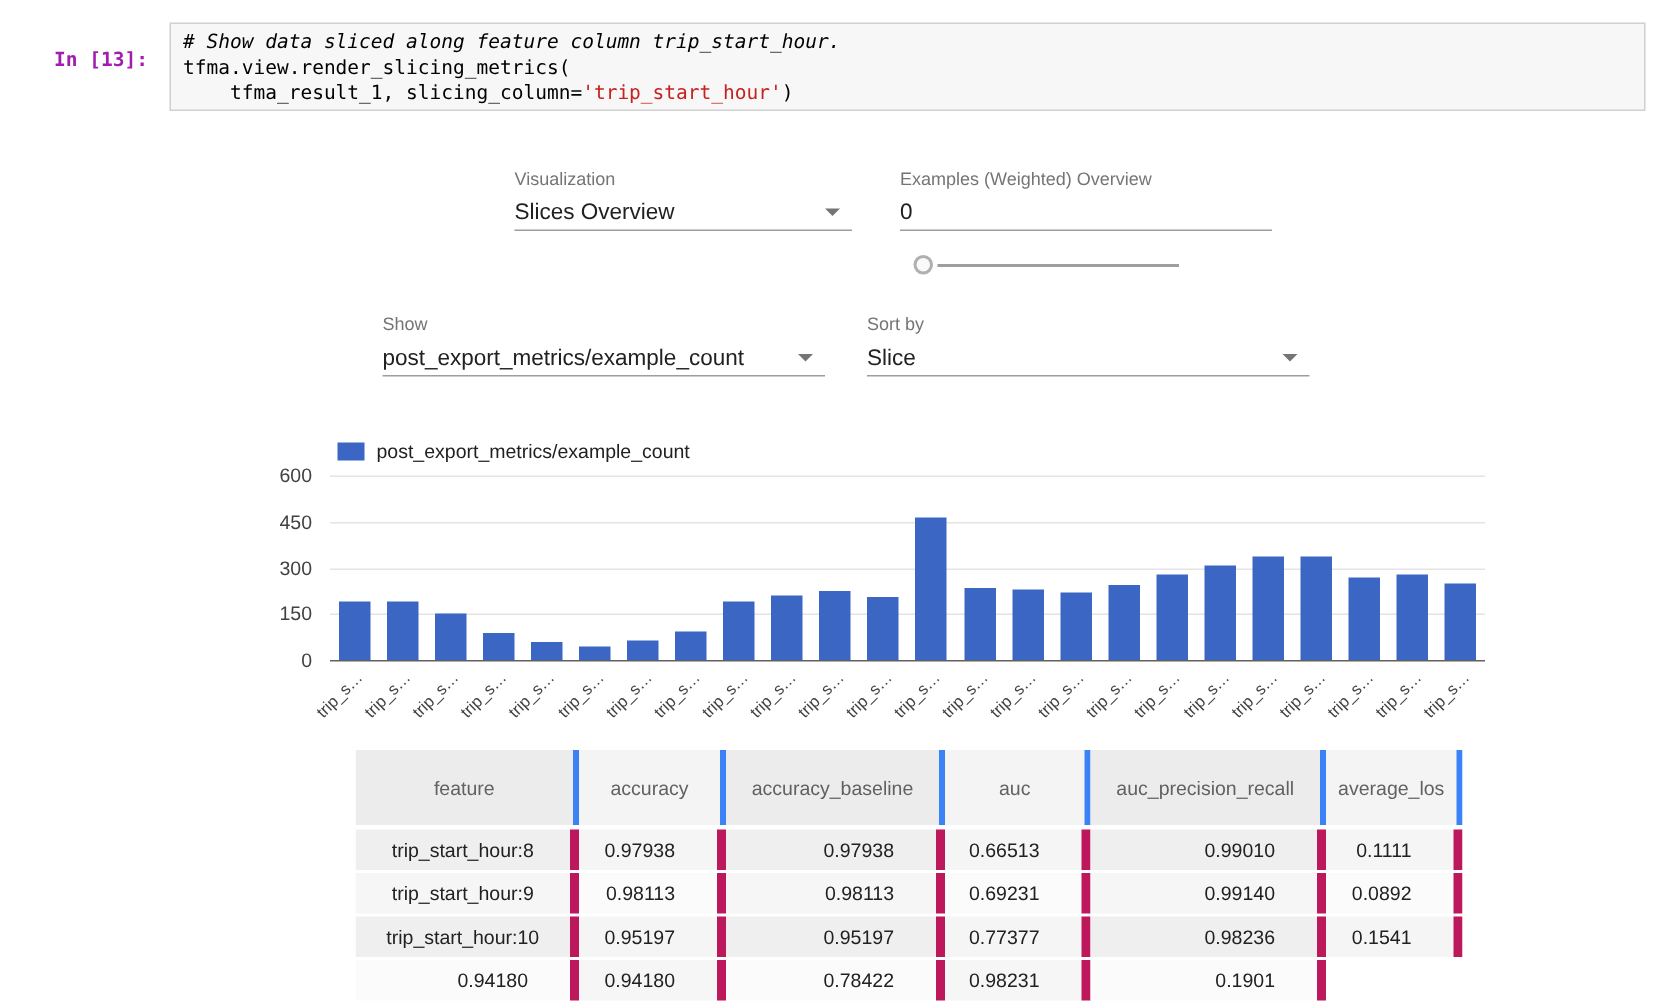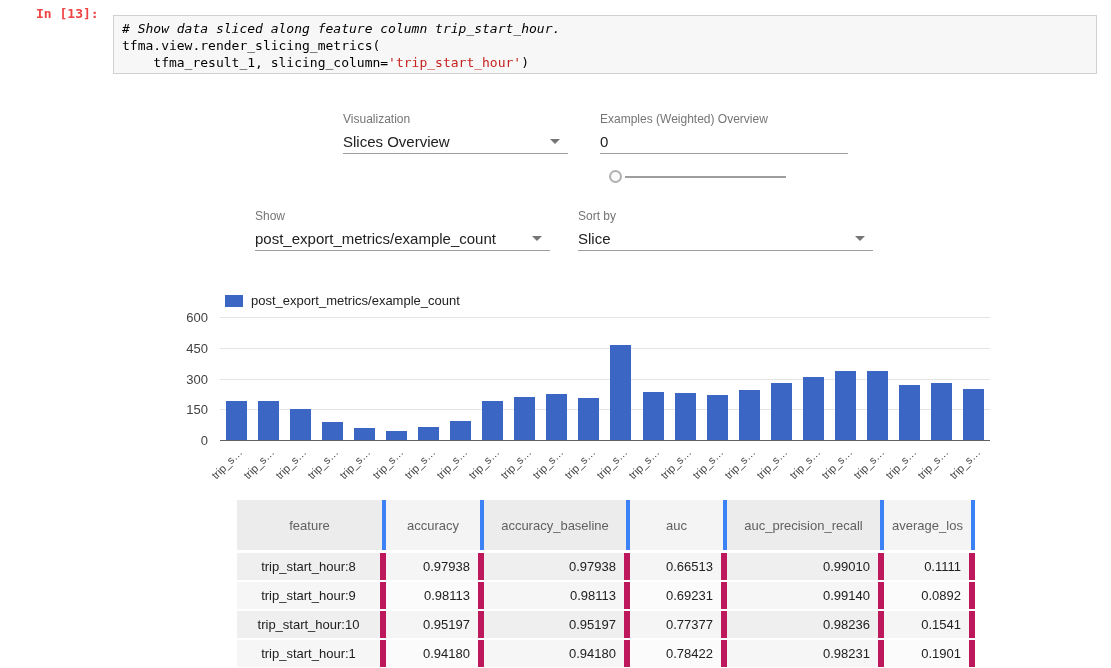--- a/index.html
+++ b/index.html
@@ -1,21 +1,21 @@
 <!DOCTYPE html>
 <html><head>
 <meta charset="utf-8">
 <style>
   * { margin:0; padding:0; box-sizing:border-box; }
   body { background:#fff; }
   .page { position:relative; width:1111px; height:668px; background:#ffffff; overflow:hidden;
           font-family:"Liberation Sans", sans-serif; }
 
   
-  .prompt { position:absolute; left:36px; top:6px; font:bold 13px "DejaVu Sans Mono", monospace; color:#ef4444; }
+  .prompt { position:absolute; left:36px; top:33px; font:bold 13px "DejaVu Sans Mono", monospace; color:#a21caf; }
   .cell { position:absolute; left:113px; top:15px; width:984px; height:59px;
           background:#f7f7f7; border:1px solid #d1d1d1; }
   .code { position:absolute; left:8px; top:4px; font:13px/17px "DejaVu Sans Mono", monospace;
           color:#000; white-space:pre; }
   .code .comment { color:#000000; font-style:italic; }
   .code .string  { color:#C5221F; }
 
   
   .ctl-label { position:absolute; font-size:12px; color:#757575; }
   .field { position:absolute; height:24px; border-bottom:1px solid #9e9e9e;
@@ -52,21 +52,21 @@
             font-size:13px; }
   .thead-row, .tr { display:grid; grid-template-columns:149px 98px 146px 97px 157px 91px; }
   .thead-row { margin-bottom:3px; }
   .th { height:50px; display:flex; align-items:center; justify-content:center; color:#616161;
         border-right:4px solid #3b82f6; overflow:hidden; white-space:nowrap; }
   .th.c0 { background:#ececec; } .th.c1 { background:#f4f4f4; }
   .tr { border-bottom:2px solid #fff; }
   .td { height:27px; display:flex; align-items:center; color:#212121; border-right:6px solid #be185d;
         overflow:hidden; white-space:nowrap; }
   .td.feat { justify-content:center; }
-  .td.num { justify-content:flex-end; padding-right:8px;text-align:center; }
+  .td.num { justify-content:flex-end; padding-right:28px;text-align:center; }
   .tr.r0 .td.c0 { background:#efefef; } .tr.r0 .td.c1 { background:#f5f5f5; }
   .tr.r1 .td.c0 { background:#f6f6f6; } .tr.r1 .td.c1 { background:#fbfbfb; }
 </style>
 </head>
 <body>
 
 <div class="page">
 
   <div class="prompt">In [13]:</div>
   <div class="cell">
@@ -247,21 +247,20 @@
         </div>
         <div class="tr r0">
           <div class="td c0 feat">trip_start_hour:10</div>
           <div class="td c1 num">0.95197</div>
           <div class="td c0 num">0.95197</div>
           <div class="td c1 num">0.77377</div>
           <div class="td c0 num">0.98236</div>
           <div class="td c1 num">0.1541</div>
         </div>
         <div class="tr r1">
-          <div class="td c0 feat">trip_start_hour:1</div>
           <div class="td c1 num">0.94180</div>
           <div class="td c0 num">0.94180</div>
           <div class="td c1 num">0.78422</div>
           <div class="td c0 num">0.98231</div>
           <div class="td c1 num">0.1901</div>
         </div>
       </div>
   </div>
 
 </div>

